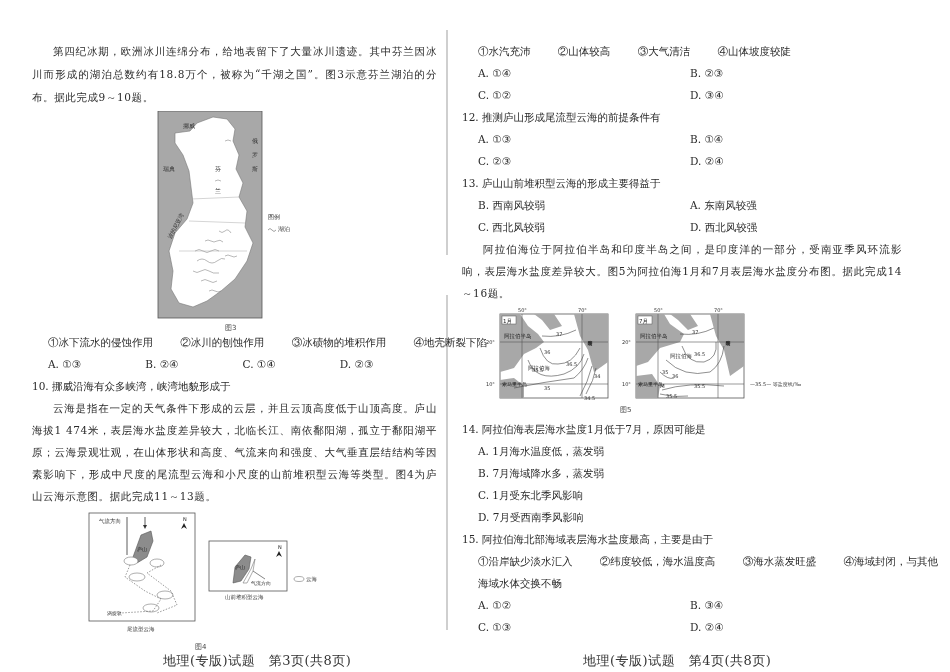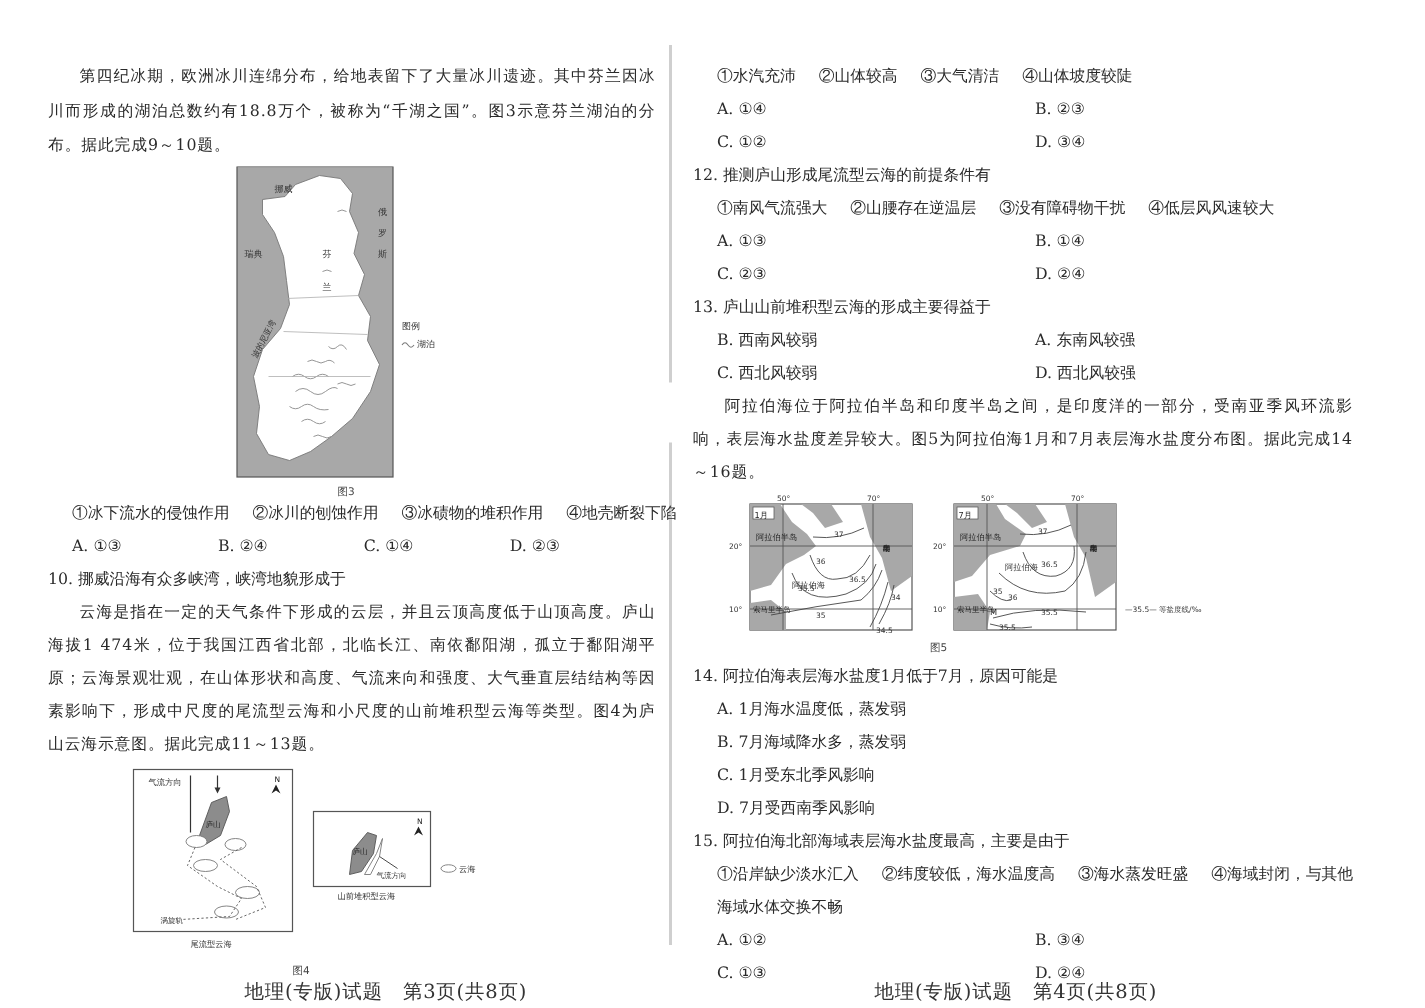--- a/index.html
+++ b/index.html
@@ -7,21 +7,21 @@
   body { position: relative; font-family: "DejaVu Serif", "Liberation Serif", serif; color: #2a2a2a; font-size: 10.5px; }
   .col { position: absolute; top: 40px; }
   .col-left { left: 32px; width: 405px; }
   .col-right { left: 462px; width: 440px; }
   .divider { position: absolute; left: 446px; top: 30px; width: 2px; height: 600px; background: #cfcfcf; }
   .divider-gap { position: absolute; left: 444px; top: 255px; width: 8px; height: 40px; background: #ffffff; }
   .para { line-height: 23px; text-indent: 2em; text-align: justify; letter-spacing: 0.3px; }
   .para.italic { font-family: "DejaVu Serif", serif; letter-spacing: 0.6px; }
   .q-stem { line-height: 22px; }
   .q-items { line-height: 22px; padding-left: 16px; white-space: nowrap; }
-  .q-items span { margin-right: 12px; }
+  .q-items span { margin-right: 24px; }
   .opts { display: flex; flex-wrap: wrap; line-height: 22px; padding-left: 16px; }
   .opts4 .opt { width: 25%; }
   .opts2 .opt { width: 50%; }
   .opts1 .opt { width: 100%; }
   .fig { position: relative; margin: 0 auto; text-align: right; }
   .footer { position: absolute; top: 652px; font-size: 13px; color: #333; letter-spacing: 0.5px; }
   svg text { font-family: "DejaVu Sans", sans-serif; }
 </style>
 </head>
 <body>
@@ -83,21 +83,21 @@
       <div class="opt">B. ②④</div>
       <div class="opt">C. ①④</div>
       <div class="opt">D. ②③</div>
     </div>
   </div>
 
   <div>
     <div class="q-stem">10. 挪威沿海有众多峡湾，峡湾地貌形成于</div>
   </div>
 
-  <p class="para italic" style="line-height:22px;">云海是指在一定的天气条件下形成的云层，并且云顶高度低于山顶高度。庐山海拔1 474米，位于我国江西省北部，北临长江、南依鄱阳湖，孤立于鄱阳湖平原；云海景观壮观，在山体形状和高度、气流来向和强度、大气垂直层结结构等因素影响下，形成中尺度的尾流型云海和小尺度的山前堆积型云海等类型。图4为庐山云海示意图。据此完成11～13题。</p>
+  <p class="para italic" style="line-height:22px;">云海是指在一定的天气条件下形成的云层，并且云顶高度低于山顶高度。庐山海拔1 474米，表层海水盐度差异较大，北临长江、南依鄱阳湖，孤立于鄱阳湖平原；云海景观壮观，在山体形状和高度、气流来向和强度、大气垂直层结结构等因素影响下，形成中尺度的尾流型云海和小尺度的山前堆积型云海等类型。图4为庐山云海示意图。据此完成11～13题。</p>
 
   <div class="fig" style="width:300px; height:150px; margin-top:4px;">
     <svg width="300" height="150" viewBox="0 0 300 150">
 
       <rect x="4" y="2" width="106" height="108" fill="#fff" stroke="#555" stroke-width="0.8"></rect>
       <text x="98" y="10" font-size="5" fill="#222">N</text>
       <path d="M99,12 l-3,6 l3,-2 l3,2 z" fill="#222"></path>
       <text x="14" y="12" font-size="5.5" fill="#333">气流方向</text>
       <line x1="42" y1="6" x2="42" y2="44" stroke="#333" stroke-width="0.8"></line>
       <line x1="60" y1="6" x2="60" y2="16" stroke="#333" stroke-width="0.8"></line>
@@ -147,26 +147,20 @@
     <div class="opts opts2">
       <div class="opt">A. ①④</div>
       <div class="opt">B. ②③</div>
       <div class="opt">C. ①②</div>
       <div class="opt">D. ③④</div>
     </div>
   </div>
 
   <div>
     <div class="q-stem">12. 推测庐山形成尾流型云海的前提条件有</div>
-    <div class="q-items">
-      <span>①南风气流强大</span>
-      <span>②山腰存在逆温层</span>
-      <span>③没有障碍物干扰</span>
-      <span>④低层风风速较大</span>
-    </div>
     <div class="opts opts2">
       <div class="opt">A. ①③</div>
       <div class="opt">B. ①④</div>
       <div class="opt">C. ②③</div>
       <div class="opt">D. ②④</div>
     </div>
   </div>
 
   <div>
     <div class="q-stem">13. 庐山山前堆积型云海的形成主要得益于</div>

